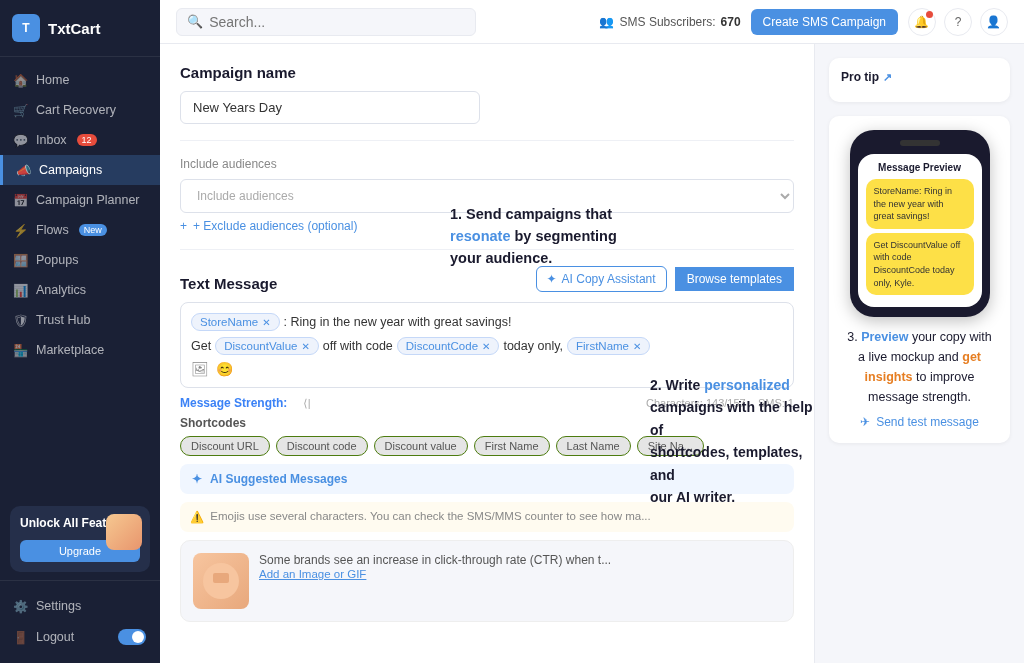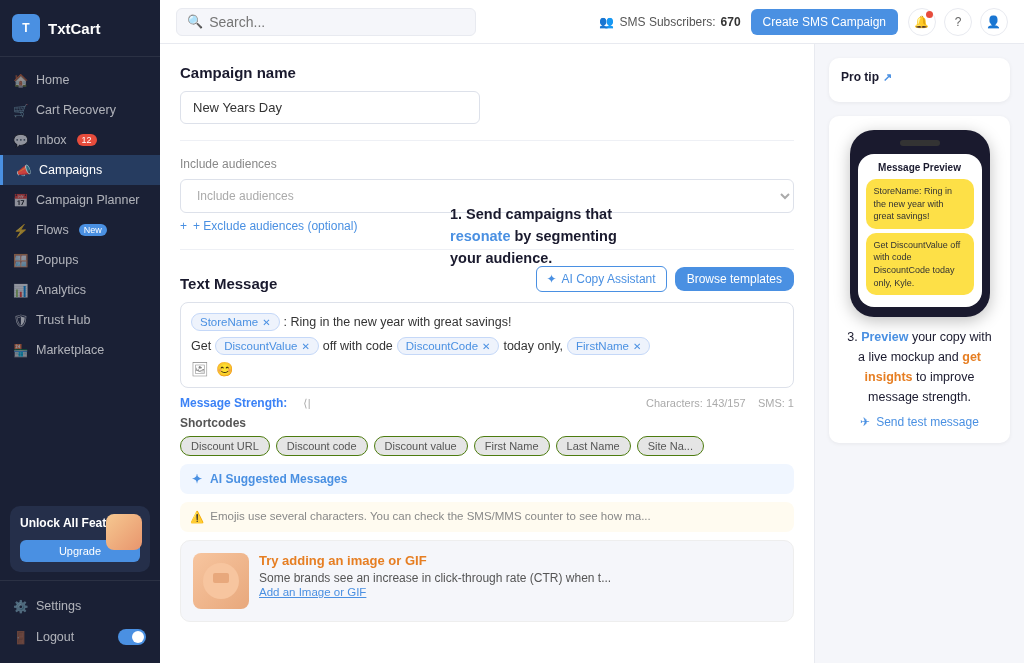--- a/index.html
+++ b/index.html
@@ -48,21 +48,21 @@
     .section-divider { border: none; border-top: 1px solid #eef0f5; margin: 16px 0; }
     .target-label { font-size: 15px; font-weight: 700; color: #1a1a2e; }
     .include-label { font-size: 12px; color: #888; margin-bottom: 8px; }
     .audience-select { border: 1px solid #dde1ea; border-radius: 6px; padding: 8px 12px; font-size: 12px; color: #aaa; width: 100%; background: white; }
     .chevron-btn { background: none; border: none; cursor: pointer; color: #888; font-size: 14px; }
     .exclude-row { display: flex; align-items: center; gap: 6px; color: #4a90e2; font-size: 12px; cursor: pointer; margin-top: 6px; }
     .text-message-header { display: flex; align-items: flex-end; justify-content: space-between; margin-bottom: 10px; margin-top: 16px; }
     .text-msg-label { font-size: 15px; font-weight: 700; color: #1a1a2e; }
     .text-msg-actions { display: flex; align-items: center; gap: 8px; }
     .ai-copy-btn { display: flex; align-items: center; gap: 5px; color: #4a90e2; font-size: 12px; border: 1px solid #4a90e2; border-radius: 6px; padding: 5px 10px; background: white; cursor: pointer; }
-    .browse-btn { background: #4a90e2; color: white; border: none; border-radius: 9px; padding: 5px 12px; font-size: 12px; cursor: pointer; }
+    .browse-btn { background: #4a90e2; color: white; border: none; border-radius: 0; padding: 5px 12px; font-size: 12px; cursor: pointer; }
     .message-editor { border: 1px solid #dde1ea; border-radius: 8px; padding: 10px; margin-bottom: 8px; }
     .msg-line { display: flex; flex-wrap: wrap; align-items: center; gap: 4px; margin-bottom: 6px; font-size: 12.5px; color: #333; }
     .shortcode-tag { background: #eef3fc; color: #4a90e2; border: 1px solid #c5d8f8; border-radius: 12px; padding: 2px 8px; font-size: 11.5px; display: inline-flex; align-items: center; gap: 4px; }
     .shortcode-tag .x-btn { color: #4a90e2; cursor: pointer; font-size: 10px; }
     .msg-toolbar { display: flex; align-items: center; gap: 8px; margin-top: 6px; }
     .msg-toolbar-icon { color: #888; font-size: 14px; cursor: pointer; }
     .strength-label { font-size: 12px; font-weight: 600; color: #3b82f6; }
     .strength-bar-container { flex: 1; height: 5px; background: #eee; border-radius: 3px; overflow: hidden; }
     .strength-bar { height: 100%; width: 60%; background: linear-gradient(90deg, #e74c3c, #e74c3c 60%, #eee 60%); border-radius: 3px; }
     .shortcodes-section { margin-top: 4px; }
@@ -318,37 +318,45 @@
 
       
       <div class="gif-promo">
         <div class="gif-thumb">
           <svg width="36" height="36" viewBox="0 0 36 36">
               <circle cx="18" cy="18" r="18" fill="#f7c59f"></circle>
               <rect x="10" y="10" width="16" height="10" rx="2" fill="#e8a87c"></rect>
             </svg>
         </div>
         <div class="gif-text">
-          <strong>Try adding an image or GIF</strong>
           <span>Some brands see an increase in click-through rate (CTR) when t...</span>
           <br>
           <a style="color:#4a90e2;cursor:pointer;font-size:11.5px;">Add an Image or GIF</a>
         </div>
       </div>
 
       
       <div style="position:absolute; top:160px; left:290px; max-width:270px; pointer-events:none;">
         <div style="font-size:14.5px; font-weight:600; color:#1a1a2e; line-height:1.5;">
           <span>1. Send campaigns that</span><br>
           <span style="color:#4a90e2; font-weight:800;">resonate</span>
           <span>by segmenting</span><br>
           <span>your audience.</span>
         </div>
       </div>
 
+      <div style="position:absolute; top:330px; left:490px; max-width:250px; pointer-events:none;">
+        <div style="font-size:14px; font-weight:600; color:#1a1a2e; line-height:1.6;">
+          <span>2. Write</span>
+          <span style="color:#4a90e2; font-weight:800;">personalized</span><br>
+          <span>campaigns with the help of</span><br>
+          <span>shortcodes, templates, and</span><br>
+          <span>our AI writer.</span>
+        </div>
+      </div>
 
     </div>
 
     <div class="right-panel">
 
       <div class="pro-tip">
         <div class="pro-tip-header">
           <span>Pro tip</span>
           <span class="pro-tip-arrow">↗</span>
         </div>

